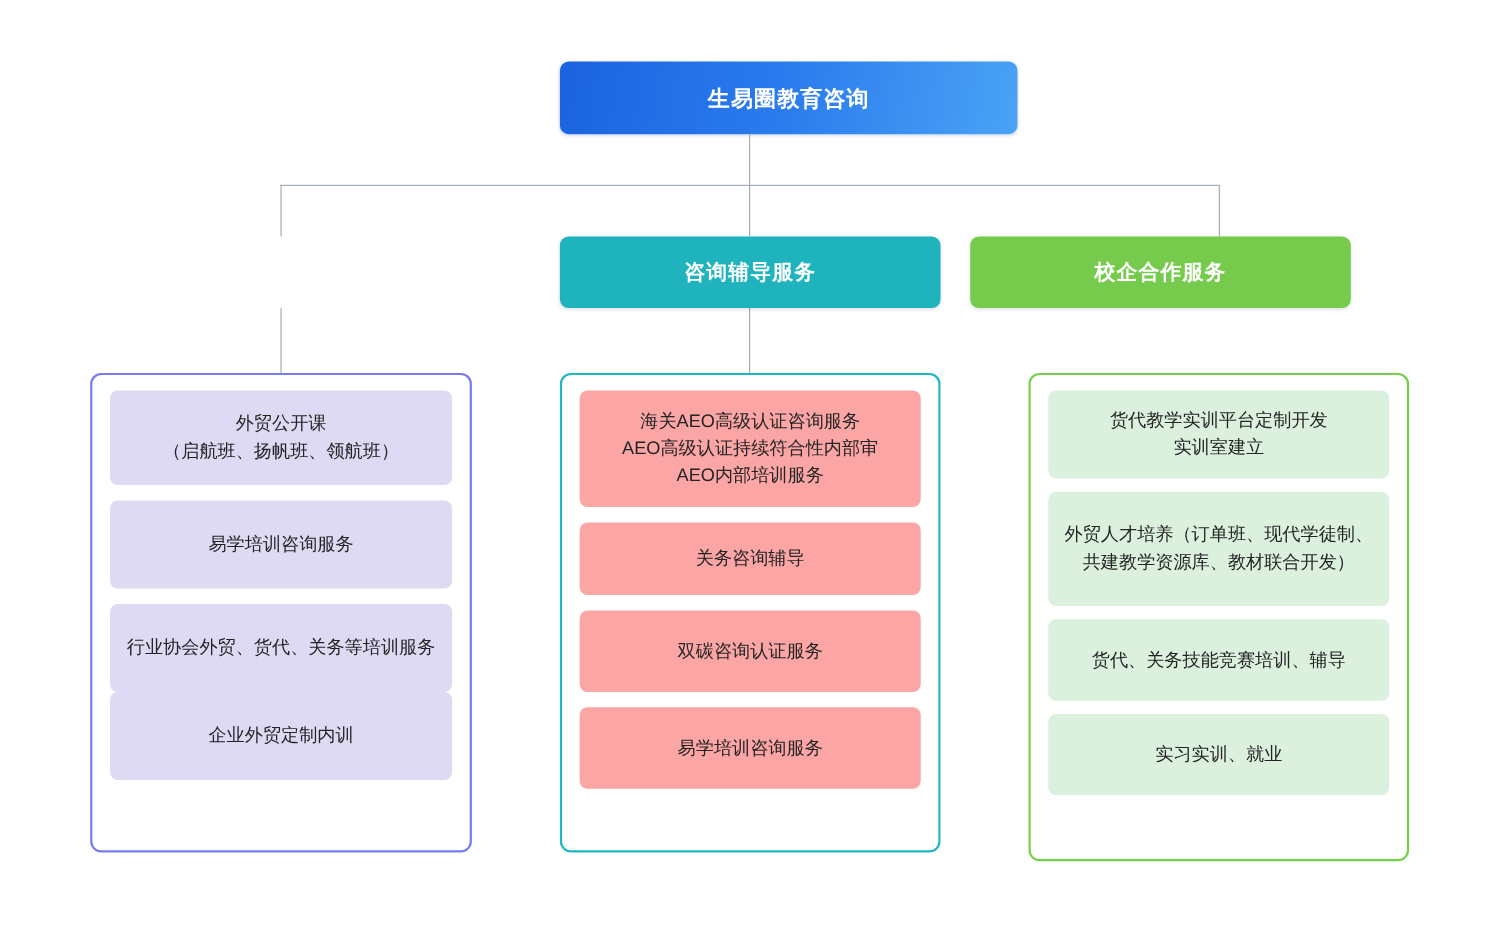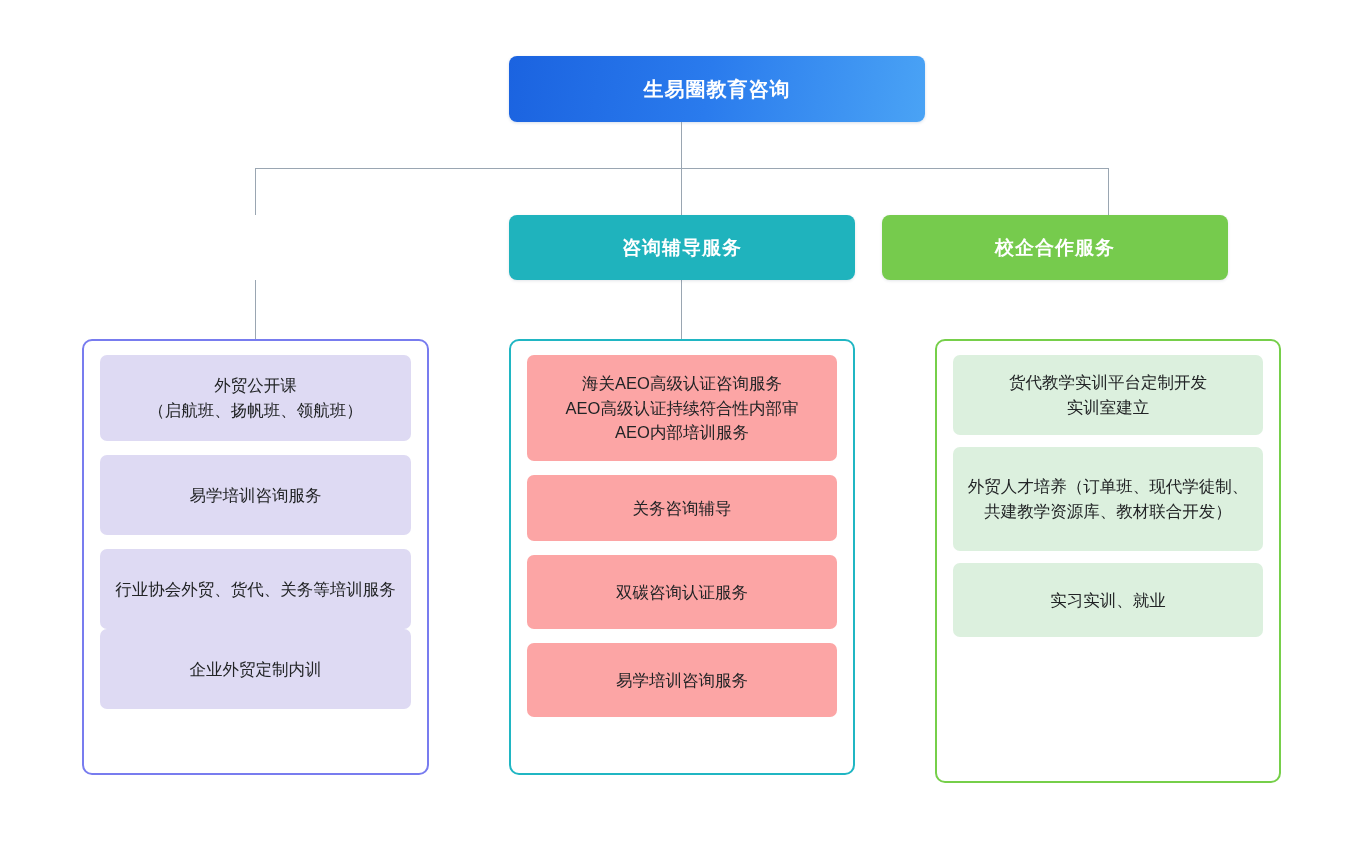--- a/index.html
+++ b/index.html
@@ -154,16 +154,17 @@
 AEO内部培训服务</div>
     <div class="item-card card-teal" style="height:66px; margin-bottom:14px;">关务咨询辅导</div>
     <div class="item-card card-teal" style="height:74px; margin-bottom:14px;">双碳咨询认证服务</div>
     <div class="item-card card-teal" style="height:74px;">易学培训咨询服务</div>
   </div>
 
   <div class="branch-container" id="container-3">
     <div class="item-card card-green" style="height:80px; margin-bottom:12px;">货代教学实训平台定制开发
 实训室建立</div>
     <div class="item-card card-green" style="height:104px; margin-bottom:12px;">外贸人才培养（订单班、现代学徒制、共建教学资源库、教材联合开发）</div>
+    <div class="item-card card-green" style="height:74px; margin-bottom:12px;">货代、关务技能竞赛培训、辅导</div>
     <div class="item-card card-green" style="height:74px;">实习实训、就业</div>
   </div>
 
 </div>
 
 </body></html>

